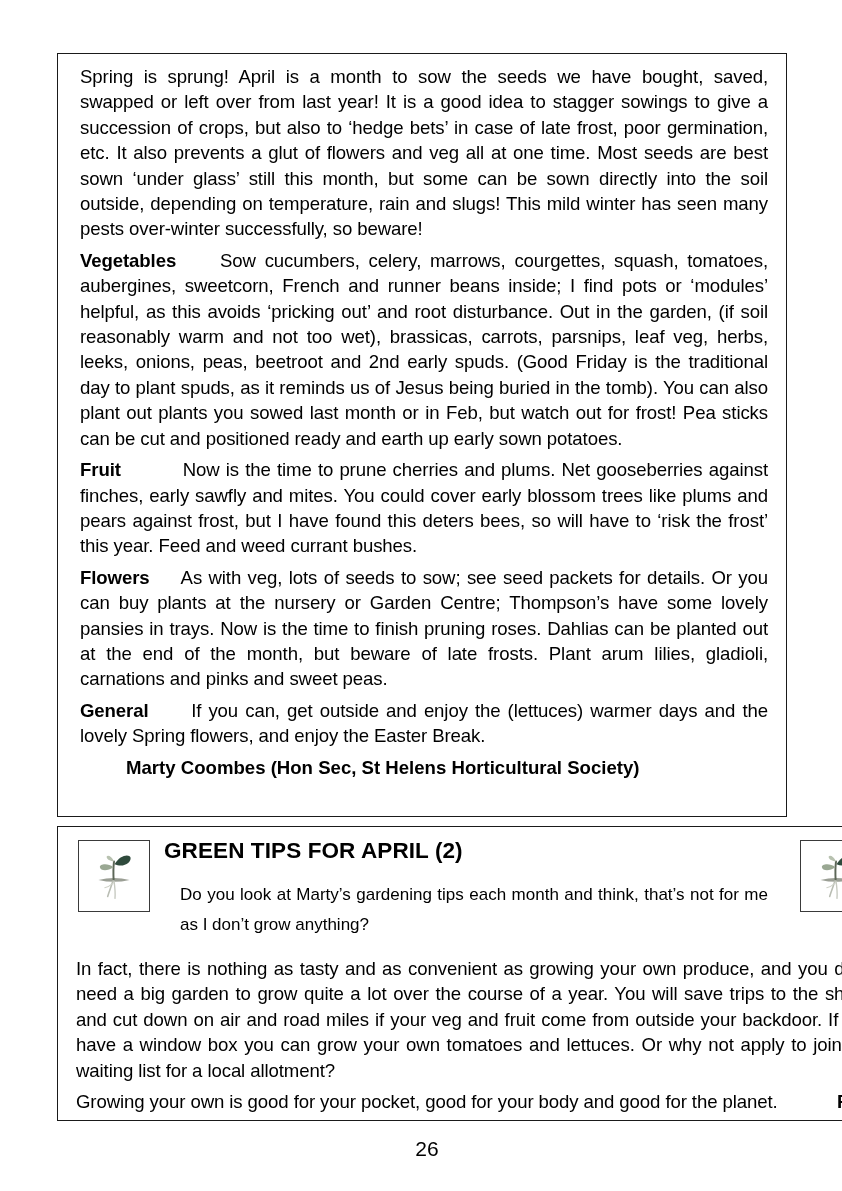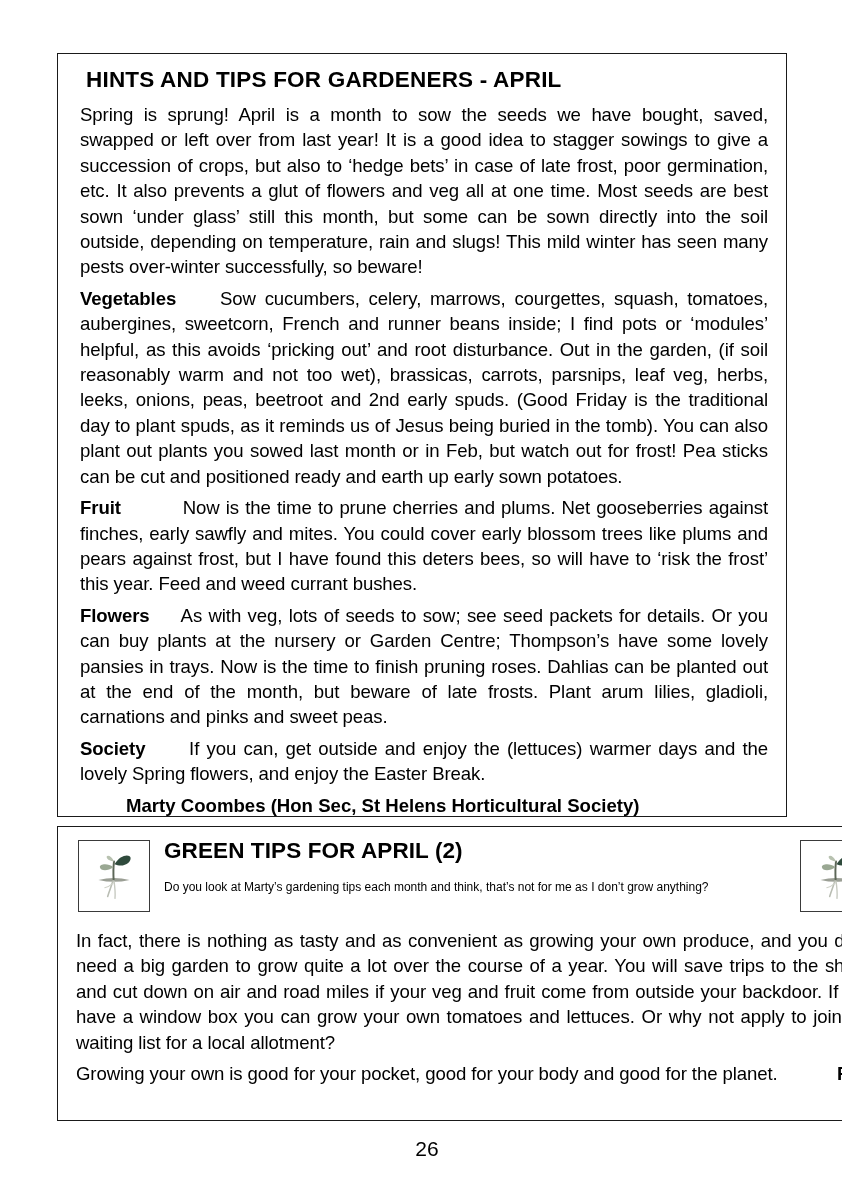--- a/index.html
+++ b/index.html
@@ -108,24 +108,24 @@
 
   .green-title {
     font-weight: bold;
     font-size: 22.5px;
     line-height: 1.15;
     margin: 3px 0 5px 0;
     letter-spacing: 0.1px;
   }
 
   .green-intro {
-    font-size: 12px;
-    line-height: 37px;
+    font-size: 17px;
+    line-height: 30px;
     text-align: justify;
-    margin: 0;
+    margin: 16px;
   }
 
   .green-body {
     margin-top: 12px;
   }
 
   .sig-line {
     display: block;
     position: relative;
     text-align: justify;
@@ -146,31 +146,30 @@
     line-height: 1;
   }
 </style>
 </head>
 <body>
 
 <div class="page">
 
   <div class="panel" id="panel-gardening">
 
-    <div class="section-title">HINTS AND TIPS FOR GARDENERS - APRIL</div>
 
     <p class="para">Spring is sprung! April is a month to sow the seeds we have bought, saved, swapped or left over from last year! It is a good idea to stagger sowings to give a succession of crops, but also to ‘hedge bets’ in case of late frost, poor germination, etc. It also prevents a glut of flowers and veg all at one time. Most seeds are best sown ‘under glass’ still this month, but some can be sown directly into the soil outside, depending on  temperature, rain and slugs! This mild winter has seen many pests over-winter successfully, so beware!</p>
 
     <p class="para"><b>Vegetables</b><span class="gap-sm">     </span><span>Sow cucumbers, celery, marrows, courgettes, squash, tomatoes, aubergines, sweetcorn, French and runner beans inside; I find pots or ‘modules’ helpful, as this avoids ‘pricking out’ and root disturbance. Out in the garden, (if soil  reasonably warm and not too wet), brassicas, carrots, parsnips, leaf veg, herbs, leeks, onions, peas, beetroot and 2nd early spuds. (Good Friday is the traditional day to plant spuds, as it reminds us of Jesus being buried in the tomb). You can also plant out plants you sowed last month or in Feb, but watch out for frost! Pea sticks can be cut and positioned ready and earth up early sown potatoes.</span></p>
 
     <p class="para"><b>Fruit</b><span class="gap-sm">          </span><span>Now is the time to prune cherries and plums. Net gooseberries against finches, early sawfly and mites. You could cover early blossom trees like plums and pears against frost, but I have found this deters bees, so will have to ‘risk the frost’ this year. Feed and weed currant bushes.</span></p>
 
     <p class="para"><b>Flowers</b><span class="gap-sm">     </span><span>As with veg, lots of seeds to sow; see seed packets for details. Or you can buy plants at the nursery or Garden Centre; Thompson’s have some lovely pansies in trays. Now is the time to finish pruning roses. Dahlias can be planted out at the end of the month, but beware of late frosts. Plant arum lilies, gladioli, carnations and pinks and sweet peas.</span></p>
 
-    <p class="para"><b>Society</b><span class="gap-sm">      </span><span>If you can, get outside and enjoy the (lettuces) warmer days and the lovely Spring flowers, and enjoy the Easter Break.</span></p>
+    <p class="para"><b>General</b><span class="gap-sm">      </span><span>If you can, get outside and enjoy the (lettuces) warmer days and the lovely Spring flowers, and enjoy the Easter Break.</span></p>
 
     <p class="byline">Marty Coombes (Hon Sec, St Helens Horticultural Society)</p>
   </div>
 
   <div class="panel" id="panel-green">
 
     <div class="green-head">
 
       <div class="thumb left">
         <svg viewBox="0 0 72 72" xmlns="http://www.w3.org/2000/svg">

